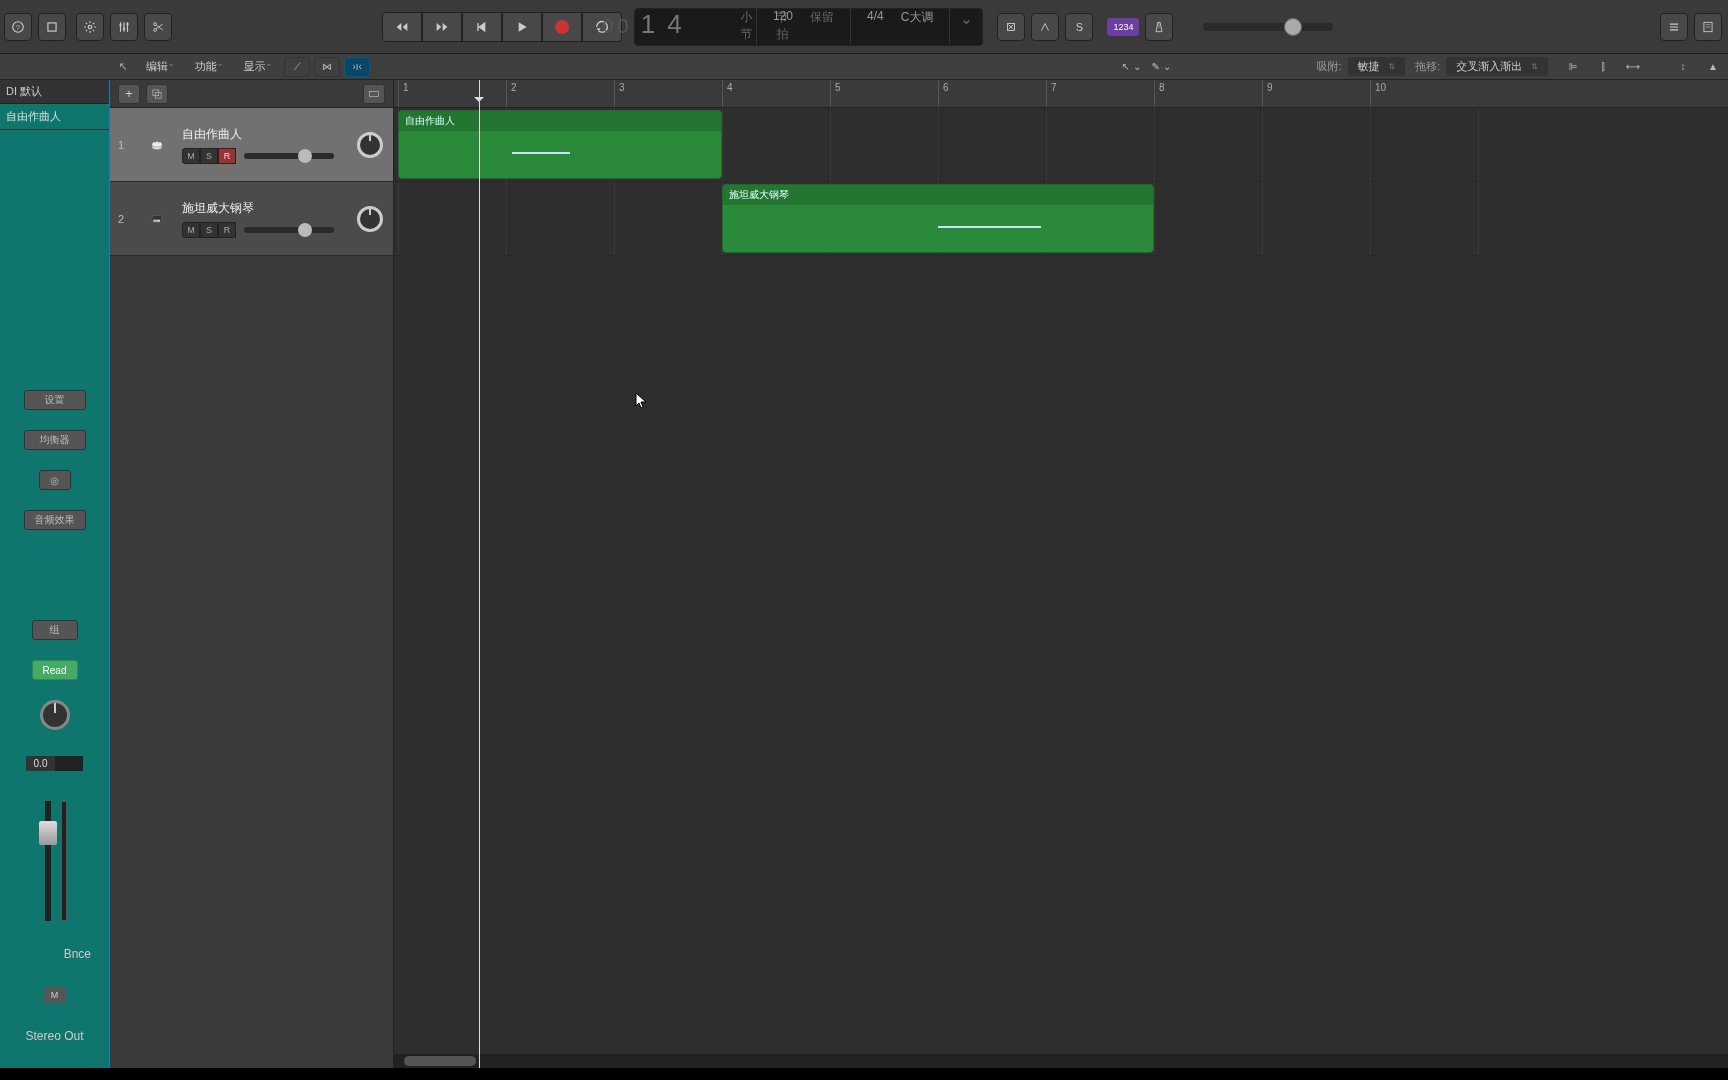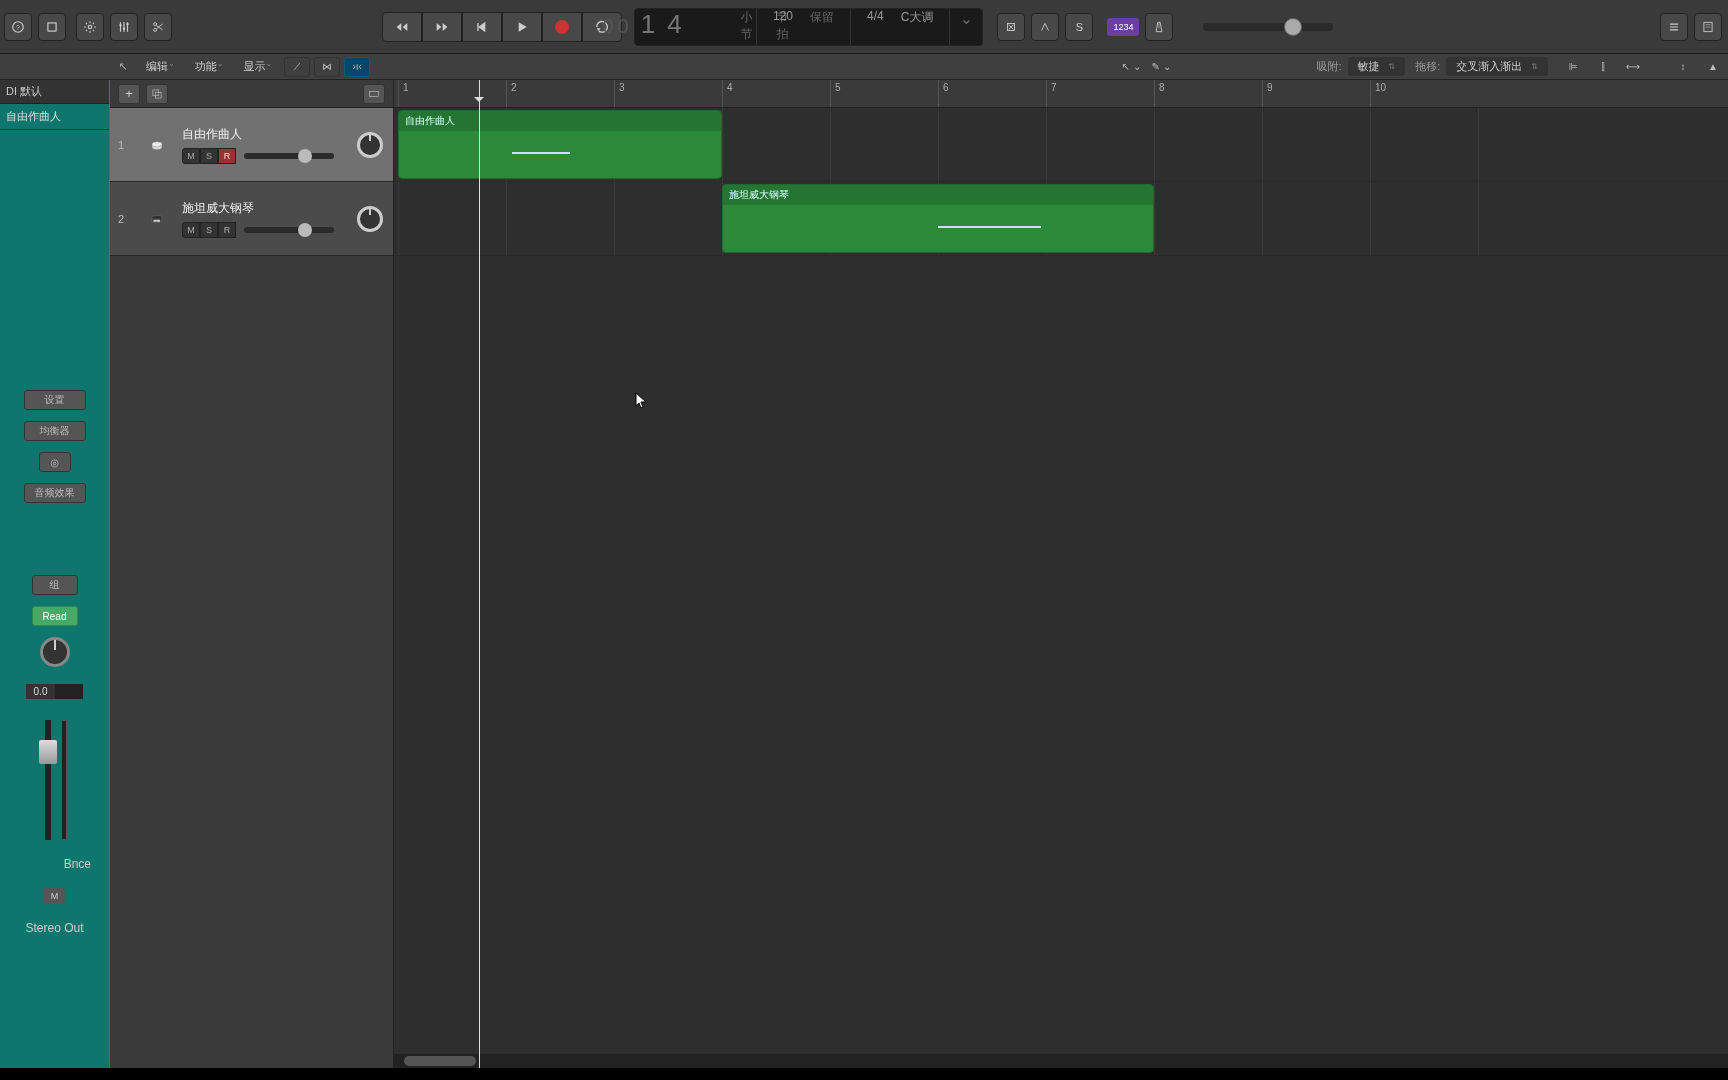--- a/index.html
+++ b/index.html
@@ -35,21 +35,21 @@
 .sec-spacer { flex:1; }
 .sec-label { color:#999; margin-right:6px; }
 .sec-drop { background:#333; padding:2px 10px; border-radius:3px; margin-right:10px; display:flex; align-items:center; gap:9px; }
 .sec-drop .ud { font-size:8px; color:#777; }
 
 
 .main { display:flex; height:calc(1080px - 54px - 26px - 12px); }
 .left-panel { width:110px; background:#0f766e; border-right:1px solid #1a77cc; position:relative; }
 .lp-top { background:#333; padding:4px 6px; font-size:11px; color:#ccc; border-bottom:1px solid #222;}
 .lp-row { padding:5px 6px; font-size:11px; color:#ddd; border-bottom:1px solid #333;}
-.lp-buttons { position:absolute; top:310px; width:100%; display:flex; flex-direction:column; align-items:center; gap:11px; }
+.lp-buttons { position:absolute; top:310px; width:100%; display:flex; flex-direction:column; align-items:center; gap:20px; }
 .lp-btn { width:62px; height:20px; background:#555; border:1px solid #333; font-size:10px; color:#bbb; display:flex; align-items:center; justify-content:center; border-radius:3px; cursor:pointer; }
 .lp-btn.narrow { width:32px; }
 .lp-knob { width:30px; height:30px; border:3px solid #888; border-radius:50%; background:#333; position:relative; }
 .lp-knob::after { content:""; position:absolute; width:2px; height:10px; background:#ccc; top:0; left:50%; transform:translateX(-50%); }
 .lp-val { font-size:10px; color:#ddd; background:#333; padding:2px 8px; margin-top:6px; }
 .lp-fader { width:40px; height:120px; position:relative; margin-top:10px; }
 .lp-fader .slot { width:6px; height:120px; background:#222; position:absolute; left:10px; }
 .lp-fader .meter { width:6px; height:120px; background:linear-gradient(#222,#222); position:absolute; left:26px; border:1px solid #555;}
 .lp-fader .cap { width:18px; height:24px; background:linear-gradient(#ddd,#999); position:absolute; left:4px; top:20px; border-radius:2px; }
 .lp-out { font-size:12px; color:#ccc; margin-top:6px; }

